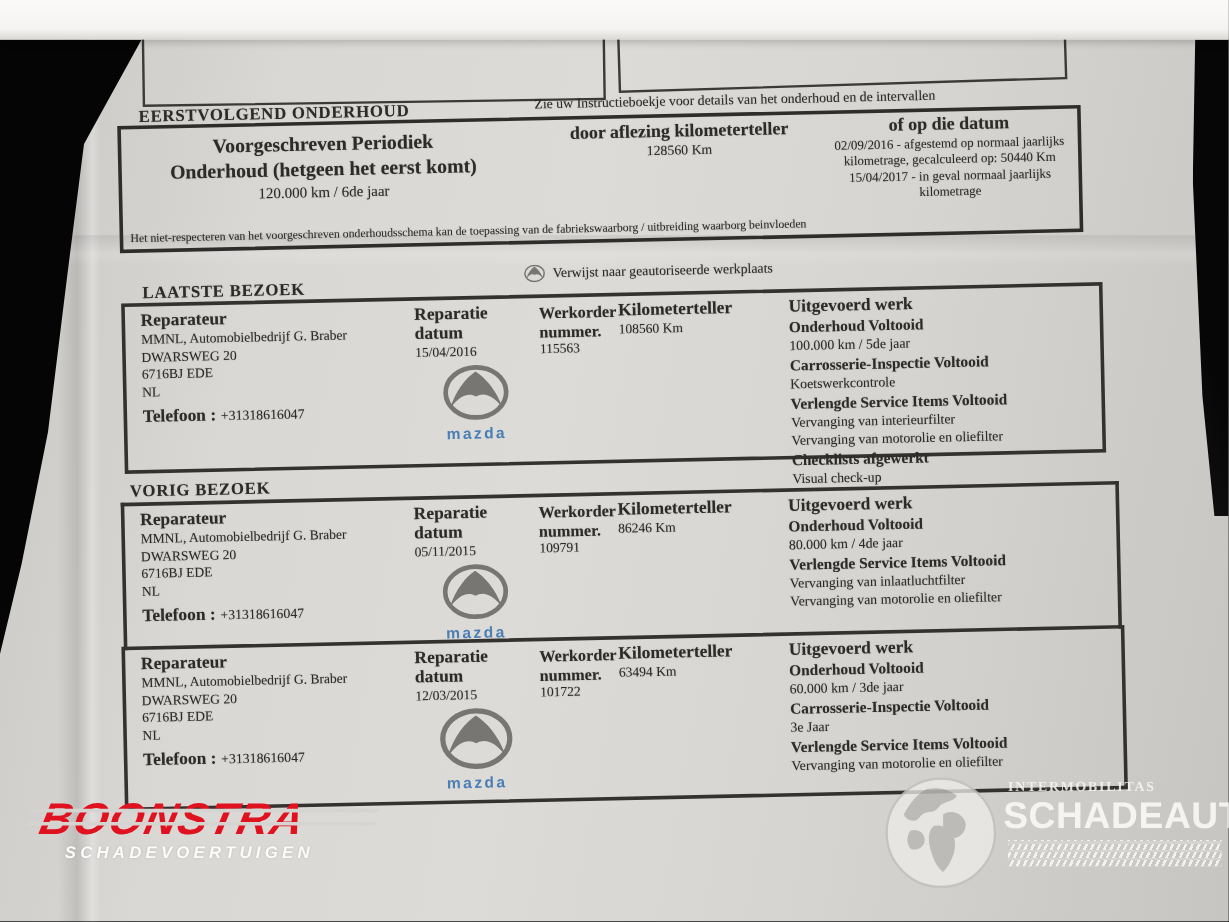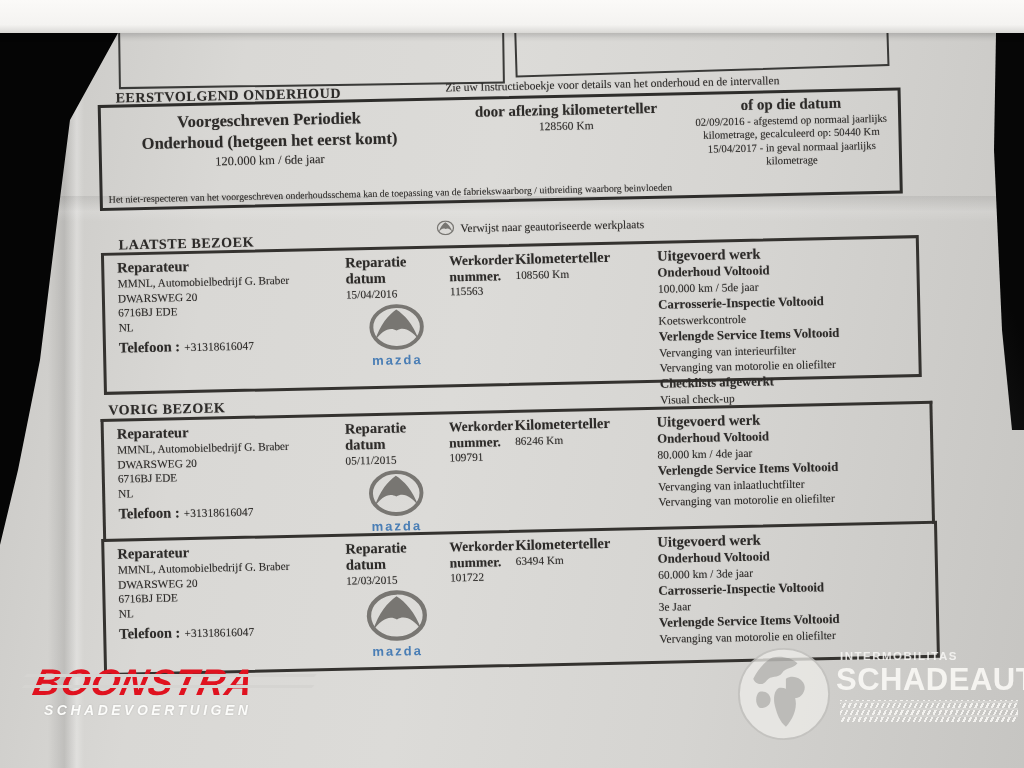--- a/index.html
+++ b/index.html
@@ -96,25 +96,25 @@
   .boonstra{left:34px;top:664px;width:300px;z-index:6;}
   .boon-name{
     font-family:"Liberation Sans","DejaVu Sans",sans-serif;
     font-style:italic;font-weight:900;font-size:37px;letter-spacing:1px;
     color:#e0121f;transform:skewX(-12deg);line-height:1;position:relative;
   }
   .boon-slit{position:absolute;left:-10px;width:290px;height:3px;background:#d5d4d1;transform:skewX(-35deg);}
   .boon-tag{
     font-family:"Liberation Sans","DejaVu Sans",sans-serif;
     font-style:italic;font-weight:bold;font-size:14px;letter-spacing:3.5px;
-    color:#fcfcfa;margin-top:1px;margin-left:10px;text-shadow:0 0 2px rgba(0,0,0,.15);
+    color:#fcfcfa;margin-top:1px;margin-left:20px;text-shadow:0 0 2px rgba(0,0,0,.15);
   }
   
   .imob{left:722px;top:638px;width:302px;z-index:6;font-family:"Liberation Sans","DejaVu Sans",sans-serif;}
-  .imob-small{position:absolute;left:118px;top:12px;font-size:11.5px;font-weight:bold;letter-spacing:1.5px;color:rgba(248,247,244,.85);}
+  .imob-small{position:absolute;left:118px;top:12px;font-size:11.5px;font-weight:bold;letter-spacing:1.5px;color:rgba(248,247,244,.85);font-family:Liberation Serif, serif;}
   .imob-big{position:absolute;left:114px;top:24px;font-size:31px;font-weight:bold;letter-spacing:.5px;color:rgba(250,249,246,.88);}
   .imob-hatch{position:absolute;left:118px;top:62px;width:178px;height:22px;
     background:
       repeating-linear-gradient(0deg,rgba(250,249,246,.0) 0 5px,rgba(213,212,209,1) 5px 7px),
       repeating-linear-gradient(115deg,rgba(250,249,246,.85) 0 2px,rgba(250,249,246,0) 2px 5px);
   }
   .globe{position:absolute;left:14px;top:8px;width:96px;height:96px;opacity:.85;}
 </style>
 </head>
 <body>

